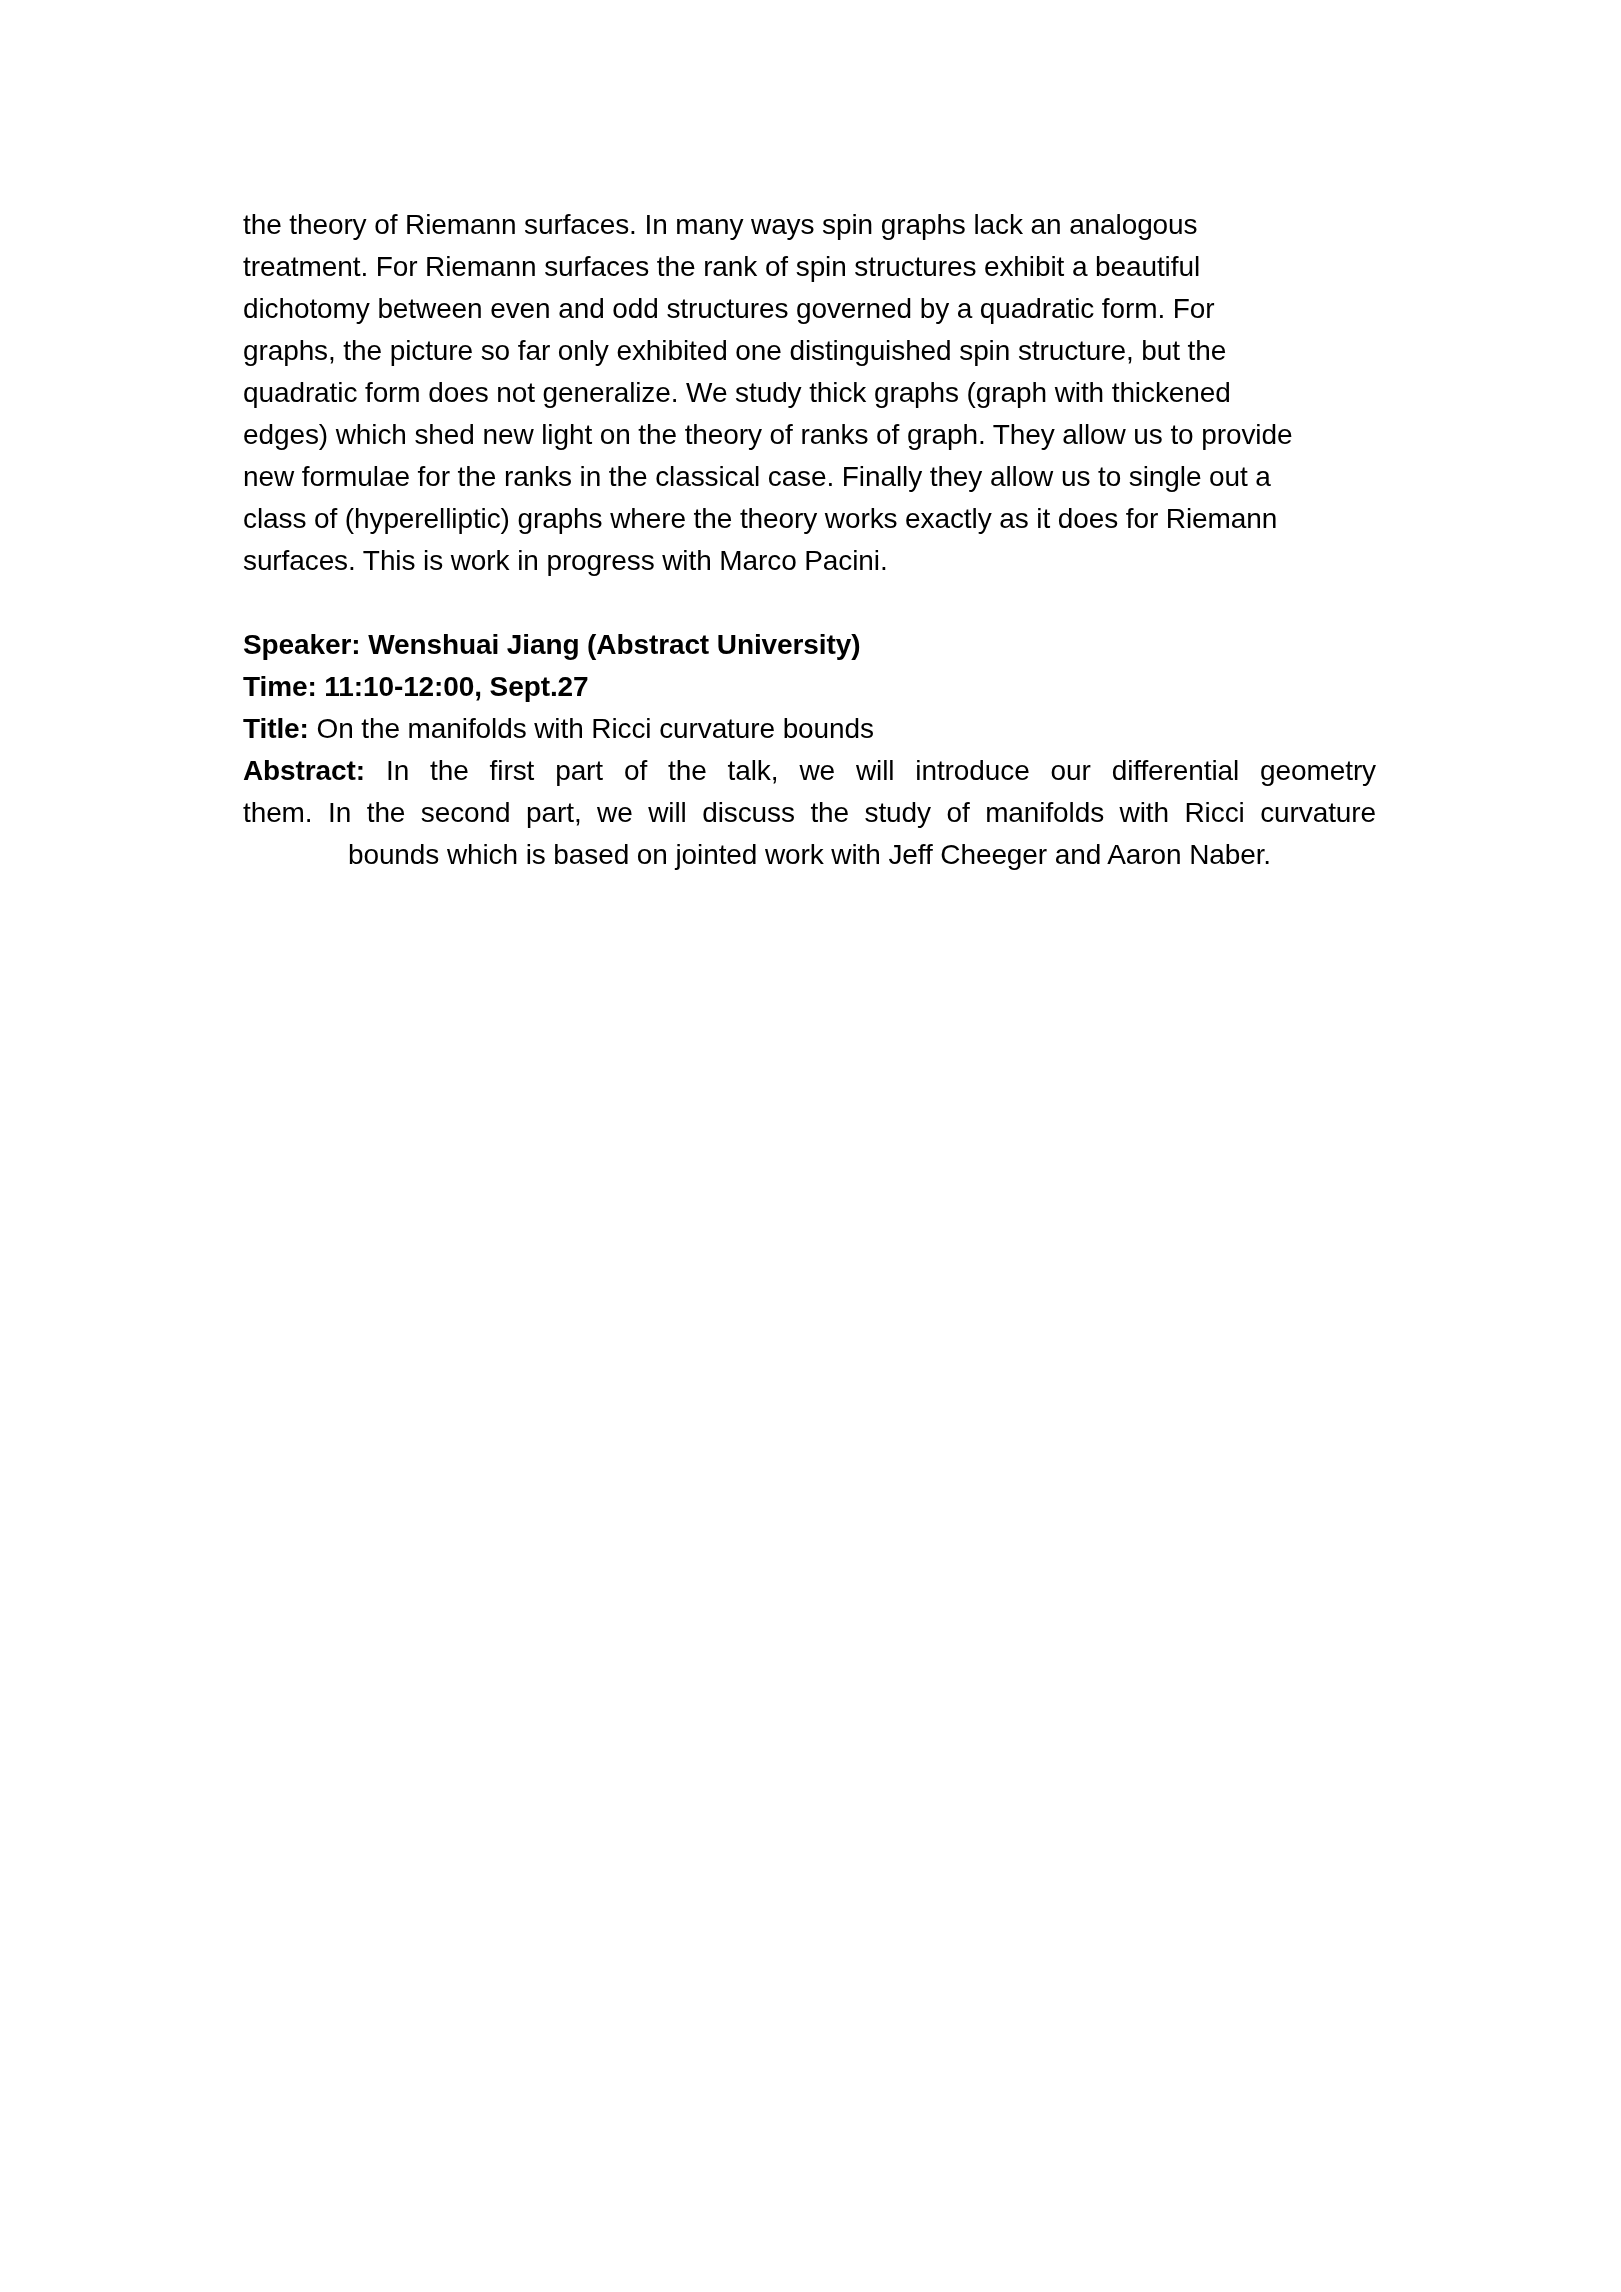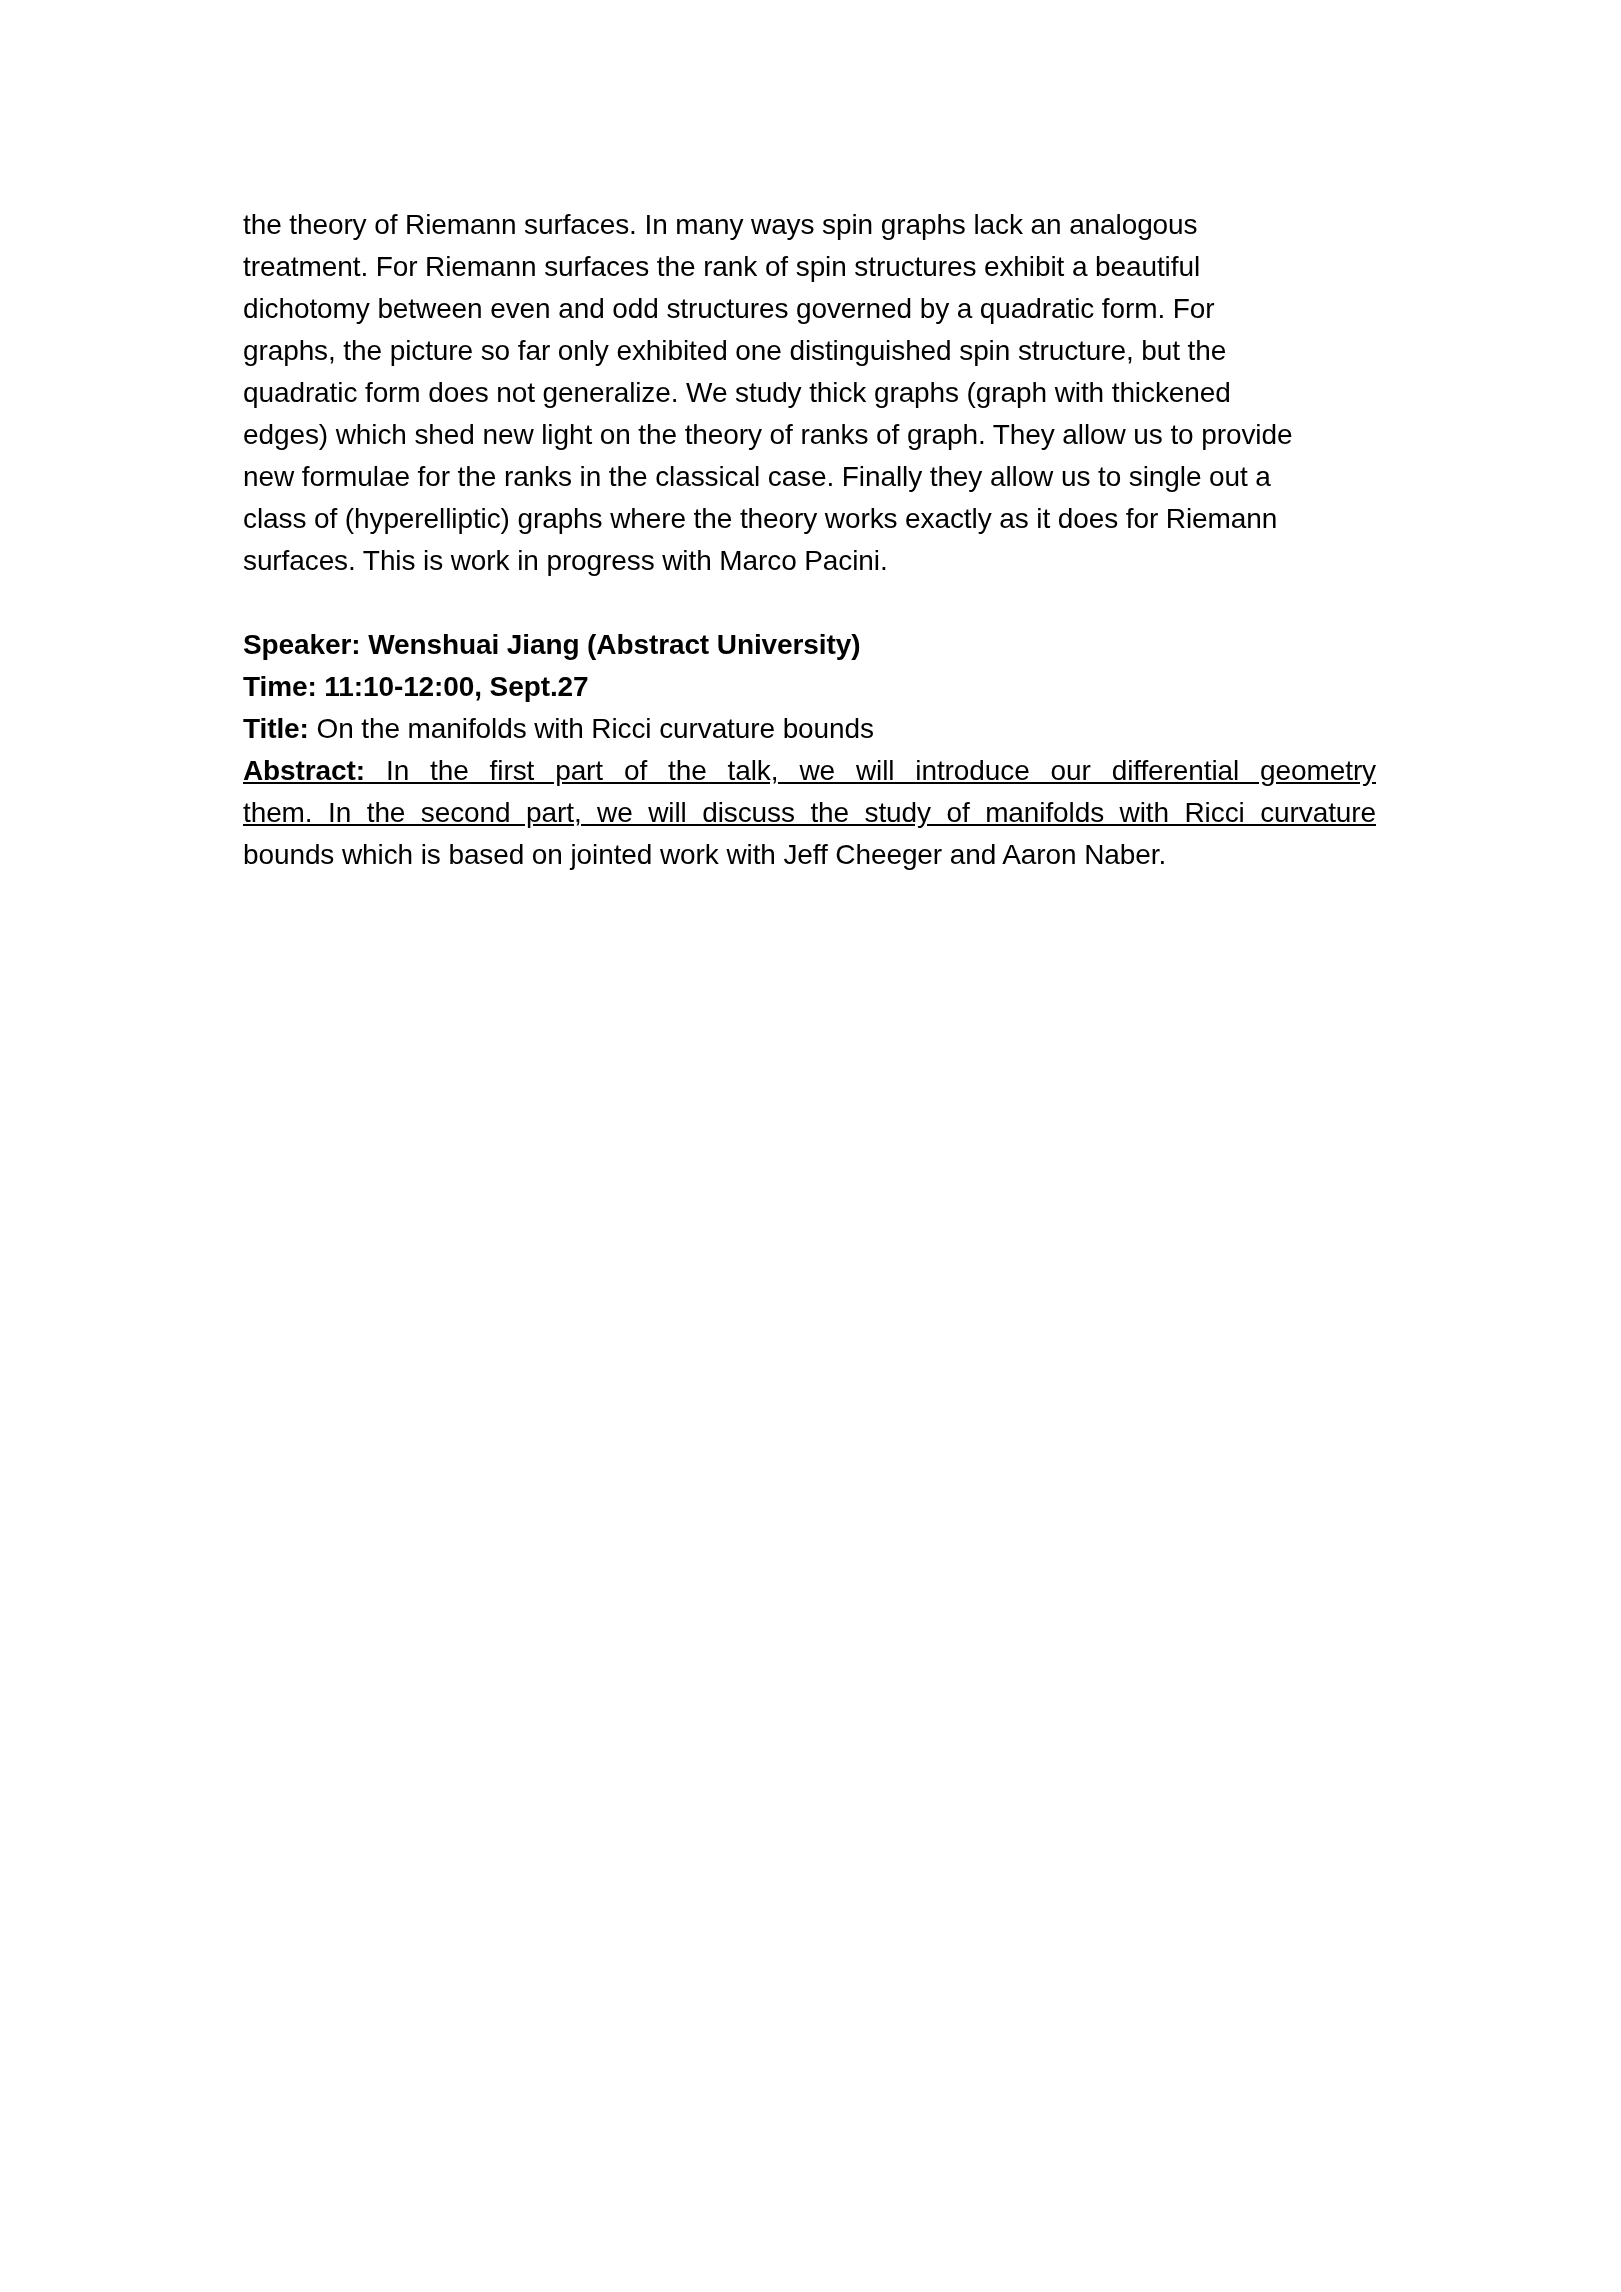--- a/index.html
+++ b/index.html
@@ -28,24 +28,23 @@
   .line {
     white-space: nowrap;
   }
   .wrapline {
     white-space: normal;
   }
   .jline {
     text-align: justify;
     text-align-last: justify;
     white-space: normal;
-    text-decoration: underline;
   }
   .lastline {
-    text-align: left;
+    text-align: center;
   }
   .bold {
     font-weight: bold;
   }
   .spacer {
     height: 42px;
   }
 </style>
 </head>
 <body>

